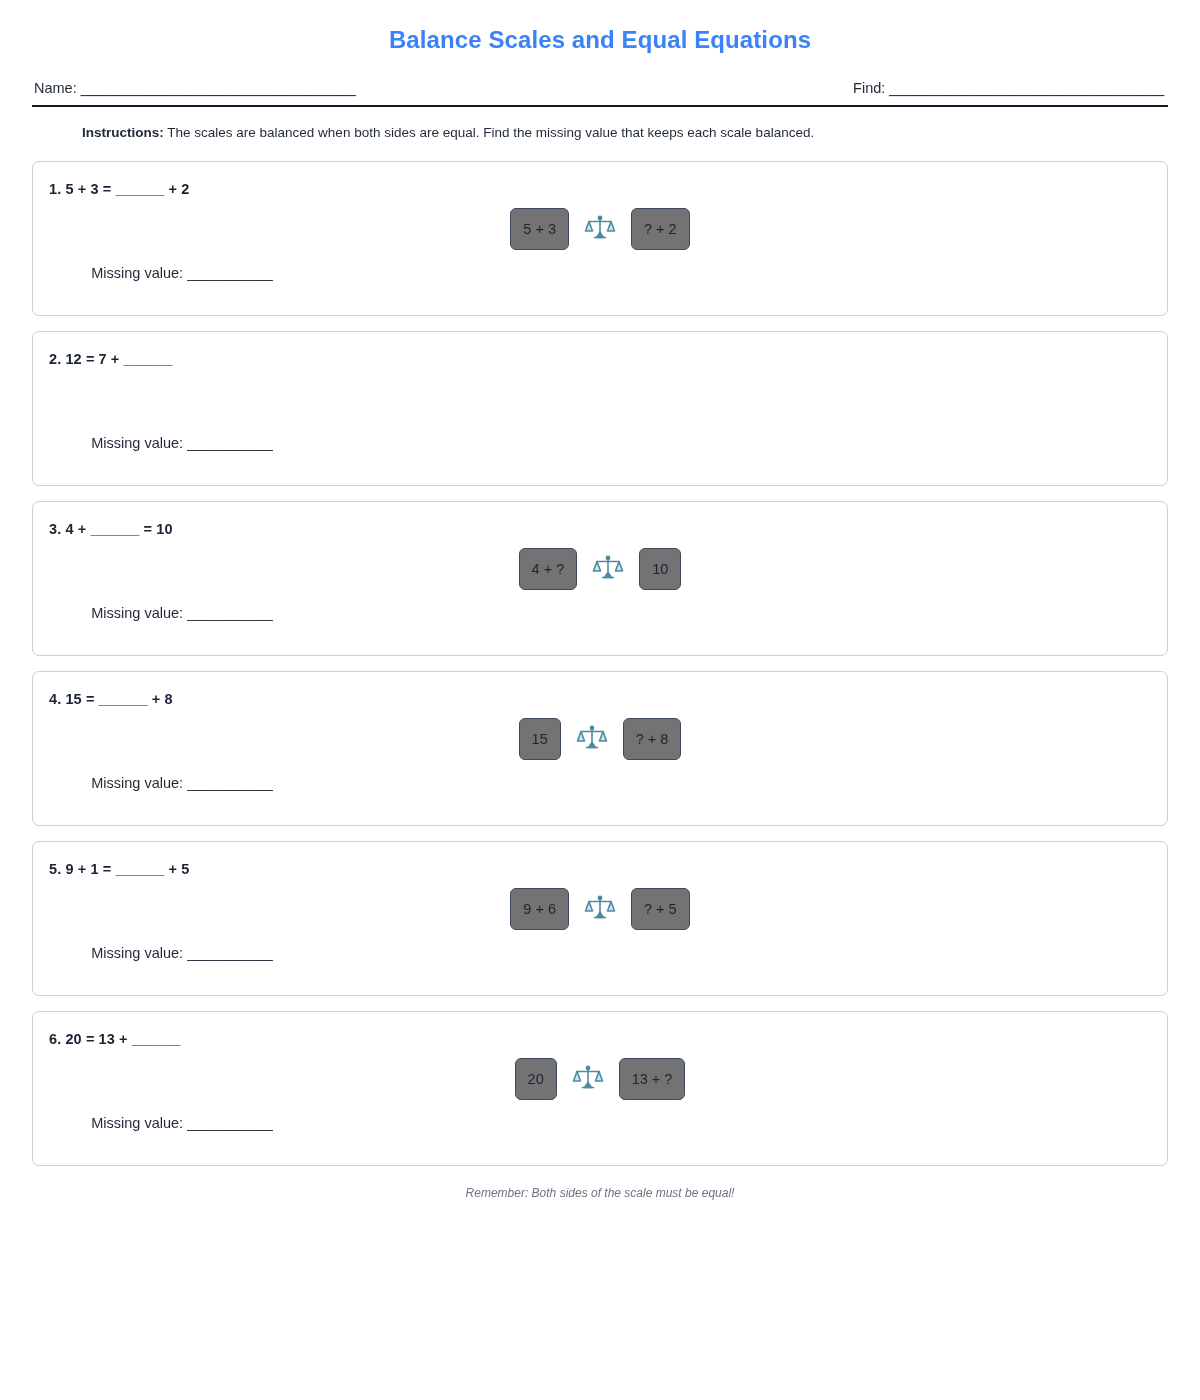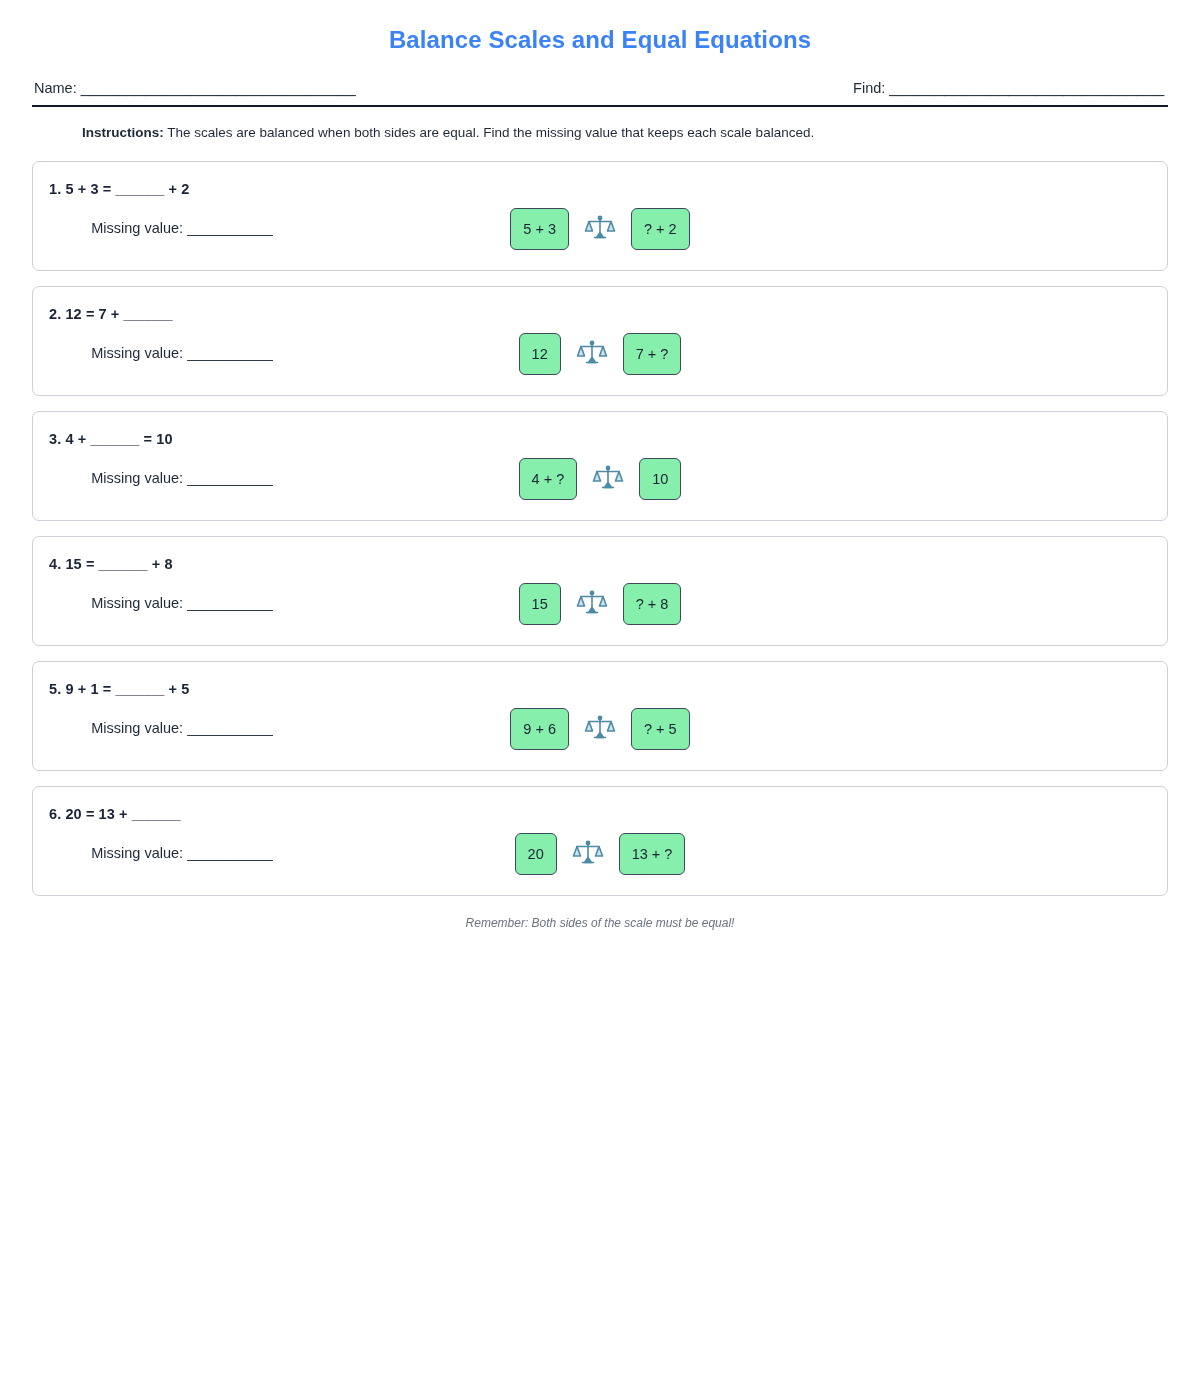--- a/index.html
+++ b/index.html
@@ -67,21 +67,21 @@
     padding-left: 48px;
   }
   .instructions .lead { font-weight: bold; }
 
   
   .problems { display: flex; flex-direction: column; gap: 15px; }
   .problem-card {
     border: 1px solid #ccd0d8;
     border-radius: 7px;
     background: #ffffff;
-    height: 110px;
+    height: 155px;
     position: relative;
     padding: 19px 22px 0 16px;
   }
   .problem-equation {
     font-size: 14.5px;
     font-weight: bold;
     color: #1b2436;
     letter-spacing: 0.1px;
     white-space: pre;
     margin: 0 0 0 0;
@@ -96,21 +96,21 @@
     align-items: center;
     gap: 14px;
     pointer-events: none;
   }
   .scale-box {
     min-width: 36px;
     height: 42px;
     padding: 12px 12px;
     border: 1.6px solid #3d4a5c;
     border-radius: 6px;
-    background: #86efac;
+    background: #737373;
     display: flex;
     align-items: center;
     justify-content: center;
     font-size: 14.5px;
     color: #1b2436;
     white-space: nowrap;
     pointer-events: auto;
   }
   .balance-icon {
     width: 34px;
@@ -184,37 +184,20 @@
         </div>
         <div class="scale-box">? + 2</div>
       </div>
       <div class="missing-line">
         <span>Missing value: </span><span class="missing-blank">___________</span>
       </div>
     </div>
 
     <div class="problem-card">
       <div class="problem-equation">2. 12 = 7 + ______</div>
-      <div class="scale-row">
-        <div class="scale-box">12</div>
-        <div class="balance-icon">
-          <svg width="32" height="32" viewBox="0 0 32 32" aria-hidden="true">
-            <g fill="none" stroke="#4d8ba5" stroke-width="1.6" stroke-linecap="round" stroke-linejoin="round">
-              <line x1="16" y1="4.5" x2="16" y2="24"></line>
-              <line x1="5" y1="8.5" x2="27" y2="8.5"></line>
-              <line x1="10.5" y1="24.5" x2="21.5" y2="24.5"></line>
-              <path d="M5 8.5 L1.5 18 L8.5 18 Z" fill="#bcd9e4" fill-opacity="0.75"></path>
-              <path d="M27 8.5 L23.5 18 L30.5 18 Z" fill="#bcd9e4" fill-opacity="0.75"></path>
-              <path d="M12.5 24.5 L16 19.5 L19.5 24.5 Z" fill="#4d8ba5"></path>
-              <circle cx="16" cy="5" r="1.6" fill="#4d8ba5"></circle>
-            </g>
-          </svg>
-        </div>
-        <div class="scale-box">7 + ?</div>
-      </div>
       <div class="missing-line">
         <span>Missing value: </span><span class="missing-blank">___________</span>
       </div>
     </div>
 
     <div class="problem-card">
       <div class="problem-equation">3. 4 + ______ = 10</div>
       <div class="scale-row">
         <div class="scale-box">4 + ?</div>
         <div class="balance-icon">

